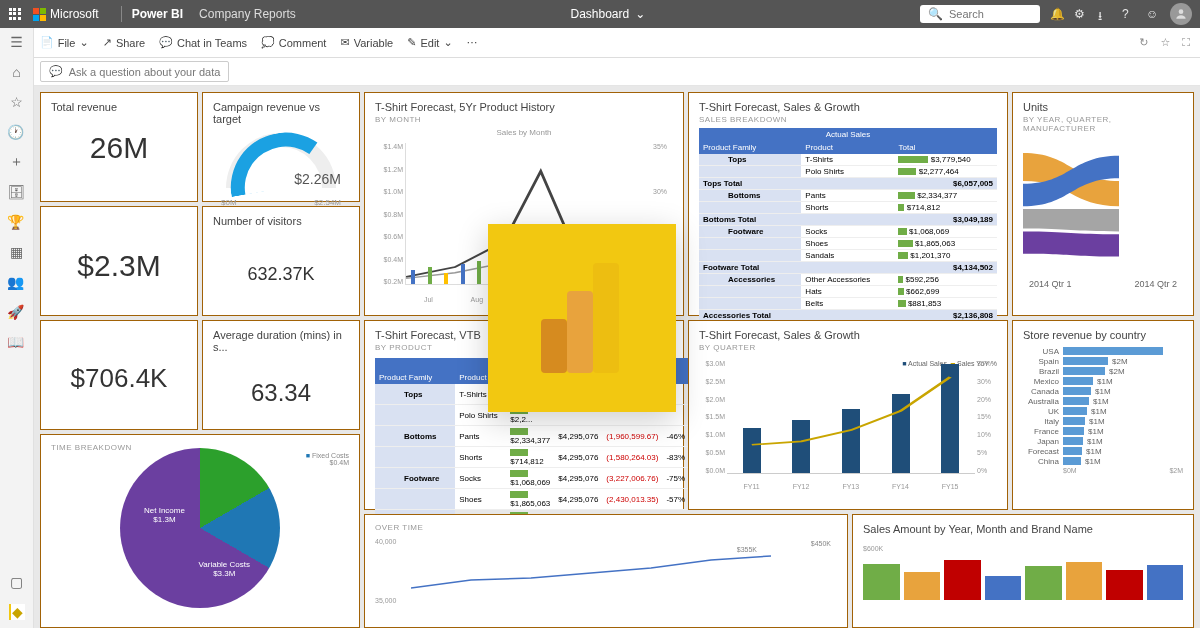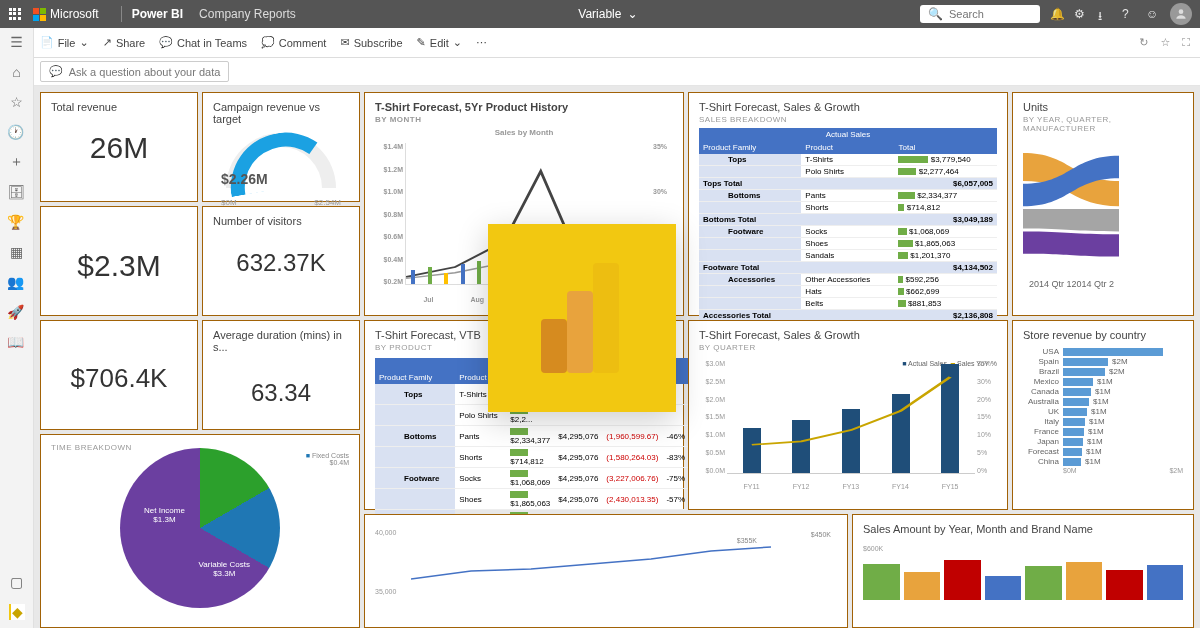--- a/index.html
+++ b/index.html
@@ -43,21 +43,21 @@
 .tile { position:absolute; background:#fff; border:1px solid #a16207; padding:8px 10px; }
 .tile .ttitle { font-size:11px; color:#444; margin-bottom:2px; }
 .tile .tsub { font-size:8px; color:#999; letter-spacing:0.5px; }
 .tile .bignum { font-size:30px; color:#333; text-align:center; margin-top:18px; font-weight:300; }
 .tile .mednum { font-size:24px; color:#333; text-align:center; margin-top:18px; font-weight:300; }
 
 
 .gauge { position:relative; width:120px; height:70px; margin:8px auto 0; }
 .gauge .arc { width:110px; height:55px; border:14px solid #eee; border-bottom:none; border-top-left-radius:70px; border-top-right-radius:70px; position:absolute; left:5px; top:0; }
 .gauge .arcfill { width:110px; height:55px; border:14px solid transparent; border-top-color:#1ba1e2; border-left-color:#1ba1e2; border-bottom:none; border-top-left-radius:70px; border-top-right-radius:70px; position:absolute; left:5px; top:0; transform:rotate(-10deg); }
-.gauge .gval { position:absolute; top:38px; left:0; right:8px; text-align:left; font-size:14px; color:#555;font-weight:bold; }
+.gauge .gval { position:absolute; top:38px; left:0; right:0; text-align:right; font-size:14px; color:#555; }
 .gauge .glabels { display:flex; justify-content:space-between; font-size:8px; color:#999; position:absolute; bottom:-4px; left:0; right:0; }
 
 
 .linechart { position:relative; height:160px; margin-top:6px; }
 .linechart .yax { position:absolute; left:0; top:0; bottom:18px; width:28px; font-size:7px; color:#999; display:flex; flex-direction:column; justify-content:space-between; text-align:right; }
 .linechart .yax2 { position:absolute; right:0; top:0; bottom:18px; width:20px; font-size:7px; color:#999; display:flex; flex-direction:column; justify-content:space-between; }
 .linechart .plot { position:absolute; left:30px; right:22px; top:0; bottom:18px; border-left:1px solid #ddd; border-bottom:1px solid #ddd; }
 .linechart .xax { position:absolute; left:30px; right:22px; bottom:0; display:flex; justify-content:space-around; font-size:7px; color:#999; }
 
 
@@ -77,21 +77,21 @@
 
 .barchart { position:relative; height:130px; margin-top:8px; }
 .barchart .plot { position:absolute; left:28px; right:22px; top:0; bottom:16px; border-bottom:1px solid #ccc; display:flex; align-items:flex-end; justify-content:space-around; }
 .barchart .bar { width:18px; background:#1f4e79; }
 .barchart .yax { position:absolute; left:0; top:0; bottom:16px; font-size:7px; color:#999; display:flex; flex-direction:column; justify-content:space-between; text-align:right; width:26px; }
 .barchart .yax2 { position:absolute; right:0; top:0; bottom:16px; font-size:7px; color:#999; display:flex; flex-direction:column; justify-content:space-between; width:20px; }
 .barchart .xax { position:absolute; left:28px; right:22px; bottom:0; display:flex; justify-content:space-around; font-size:7px; color:#999; }
 .barchart .legend { font-size:7px; color:#666; text-align:right; }
 
 
-.hbar-row { display:flex; align-items:flex-end; font-size:8px; color:#666; margin:1px 0; }
+.hbar-row { display:flex; align-items:flex-start; font-size:8px; color:#666; margin:1px 0; }
 .hbar-row .lbl { width:40px; text-align:right; padding-right:4px; }
 .hbar-row .b { height:8px; background:#5b9bd5; }
 .hbar-row .val { margin-left:4px; }
 
 
 .sankey { position:relative; height:140px; margin-top:6px; }
 
 
 .overlay-logo { position:absolute; left:488px; top:224px; width:188px; height:188px; background:#f2c811; display:flex; align-items:center; justify-content:center; box-shadow:0 8px 30px rgba(0,0,0,0.2); z-index:50; }
 
@@ -119,21 +119,21 @@
     <span style="background:#f25022"></span>
       <span style="background:#7fba00"></span>
       <span style="background:#00a4ef"></span>
       <span style="background:#ffb900"></span>
   </span>
   <span class="ms-text">Microsoft</span>
   <span class="divider"></span>
   <span class="title">Power BI</span>
   <span class="subtitle">Company Reports</span>
   <div class="center">
-    <span>Variable</span>
+    <span>Dashboard</span>
     <span>⌄</span>
   </div>
   <div class="right">
     <div class="search">
       <span>🔍</span>
       <input placeholder="Search" style="">
     </div>
     <span class="hicon">🔔</span>
     <span class="hicon">⚙</span>
     <span class="hicon">⭳</span>
@@ -146,21 +146,21 @@
         </svg>
       </span>
   </div>
 </div>
 
 <div class="toolbar">
   <span class="tbtn">📄 <span>File</span> ⌄</span>
   <span class="tbtn">↗ <span>Share</span></span>
   <span class="tbtn">💬 <span>Chat in Teams</span></span>
   <span class="tbtn">💭 <span>Comment</span></span>
-  <span class="tbtn">✉ <span>Subscribe</span></span>
+  <span class="tbtn">✉ <span>Variable</span></span>
   <span class="tbtn">✎ <span>Edit</span> ⌄</span>
   <span class="tbtn">⋯</span>
   <span class="spacer"></span>
   <div class="ricons">
     <span>↻</span>
     <span>☆</span>
     <span>⛶</span>
   </div>
 </div>
 
@@ -207,37 +207,37 @@
         <div class="arcfill"></div>
       <div class="gval">$2.26M</div>
       <div class="glabels">
           <span>$0M</span>
           <span>$2.54M</span>
         </div>
     </div>
   </div>
   <div class="tile" style="left:168px; top:120px; width:158px; height:110px;">
     <div class="ttitle">Number of visitors</div>
-    <div class="mednum" style="margin-top:22px;font-size:24px">632.37K</div>
+    <div class="mednum" style="margin-top:37px;font-size:18px">632.37K</div>
   </div>
   <div class="tile" style="left:168px; top:234px; width:158px; height:110px;">
     <div class="ttitle">Average duration (mins) in s...</div>
     <div class="mednum" style="margin-top:26px">63.34</div>
   </div>
 
   <div class="tile" style="left:6px; top:348px; width:320px; height:194px;">
     <div class="tsub">TIME BREAKDOWN</div>
     <div class="legend-line" style="text-align:right"><span style="color:#1f77b4">■</span> <span>Fixed Costs</span><br><span>$0.4M</span></div>
     <div class="pie" style="margin-top:-18px">
       <div class="plabel" style="left:24px; top:58px"><span>Net Income</span><br><span>$1.3M</span></div>
       <div class="plabel" style="right:30px; bottom:30px"><span>Variable Costs</span><br><span>$3.3M</span></div>
     </div>
   </div>
 
-  <div class="tile" style="left:330px; top:6px; width:320px; height:224px;font-weight:bold;">
+  <div class="tile" style="left:330px; top:6px; width:320px; height:224px;">
     <div class="ttitle">T-Shirt Forecast, 5Yr Product History</div>
     <div class="tsub">BY MONTH</div>
     <div class="small-title">Sales by Month</div>
     <div class="linechart">
       <div class="yax" id="ylx1">
           <span>$1.4M</span>
           <span>$1.2M</span>
           <span>$1.0M</span>
           <span>$0.8M</span>
           <span>$0.6M</span>
@@ -379,20 +379,21 @@
             <td><span class="bar" style="width:18px"></span> $881,853</td>
             <td>$4,295,076</td>
             <td class="neg">(3,413,222.84)</td>
             <td>-79%</td>
           </tr>
         </tbody>
       </table>
   </div>
 
   <div class="tile" style="left:330px; top:428px; width:484px; height:114px;">
+    <div class="tsub">OVER TIME</div>
     <div style="position:relative;height:66px;margin-top:6px">
       <div style="position:absolute;left:0;font-size:7px;color:#999;display:flex;flex-direction:column;justify-content:space-between;height:100%" id="ylx3">
           <span>40,000</span>
           <span>35,000</span>
         </div>
       <svg style="position:absolute;left:36px;right:40px;top:0;bottom:0" width="380" height="66">
         <polyline points="0,50 60,42 120,40 180,35 240,30 300,22 360,18" fill="none" stroke="#4472c4" stroke-width="1.5"></polyline>
       </svg>
       <span style="position:absolute;right:80px;top:8px;font-size:7px;color:#888">$355K</span>
       <span style="position:absolute;right:6px;top:2px;font-size:7px;color:#888">$450K</span>
@@ -533,21 +534,21 @@
     <div class="ttitle">Units</div>
     <div class="tsub">BY YEAR, QUARTER, MANUFACTURER</div>
     <div class="sankey">
       <svg width="100%" height="100%" viewBox="0 0 100 100" preserveAspectRatio="none">
         <path d="M0,10 C30,10 30,30 60,30 L60,48 C30,48 30,30 0,30 Z" fill="#e8a33d"></path>
         <path d="M0,32 C30,32 30,12 60,12 L60,28 C30,28 30,48 0,48 Z" fill="#4472c4"></path>
         <path d="M0,50 C30,50 30,50 60,50 L60,66 C30,66 30,64 0,64 Z" fill="#a5a5a5"></path>
         <path d="M0,66 C30,66 30,68 60,68 L60,84 C30,84 30,82 0,82 Z" fill="#6b3fa0"></path>
       </svg>
     </div>
-    <div style="display:flex;justify-content:flex-start;font-size:9px;color:#666;padding:0 6px">
+    <div style="display:flex;justify-content:space-between;font-size:9px;color:#666;padding:0 6px">
       <span>2014 Qtr 1</span>
         <span>2014 Qtr 2</span>
     </div>
   </div>
 
   <div class="tile" style="left:978px; top:234px; width:182px; height:190px;">
     <div class="ttitle">Store revenue by country</div>
     <div id="hbars" style="margin-top:6px">
         <div class="hbar-row">
           <span class="lbl">USA</span>

